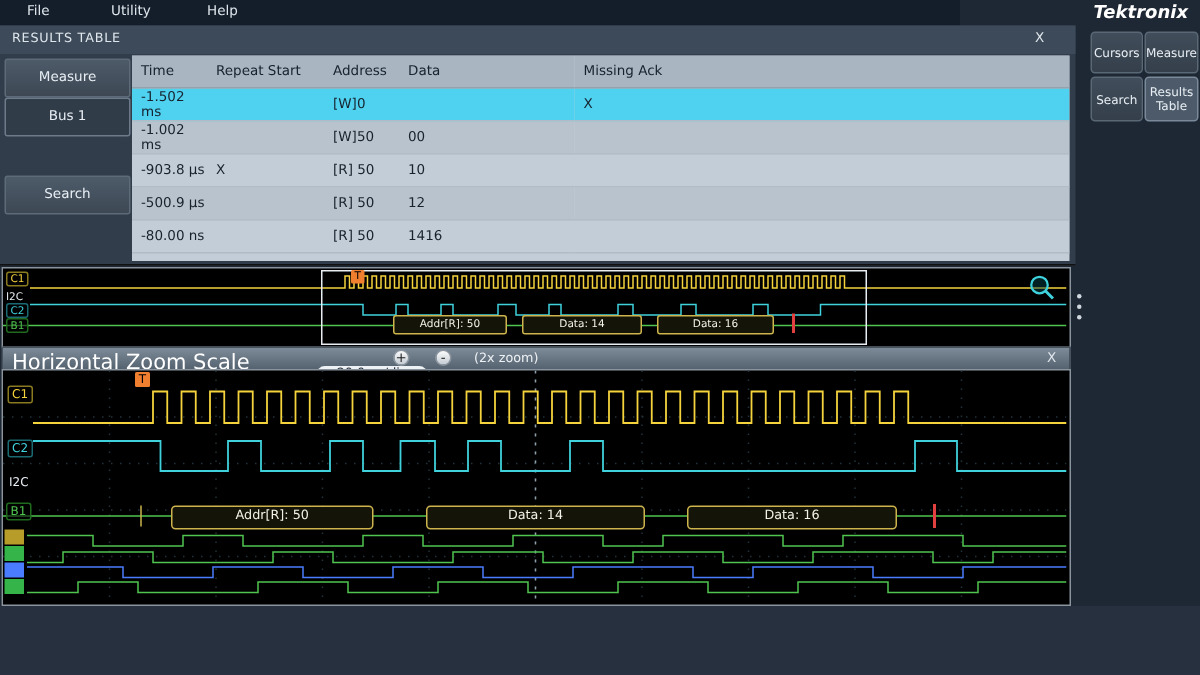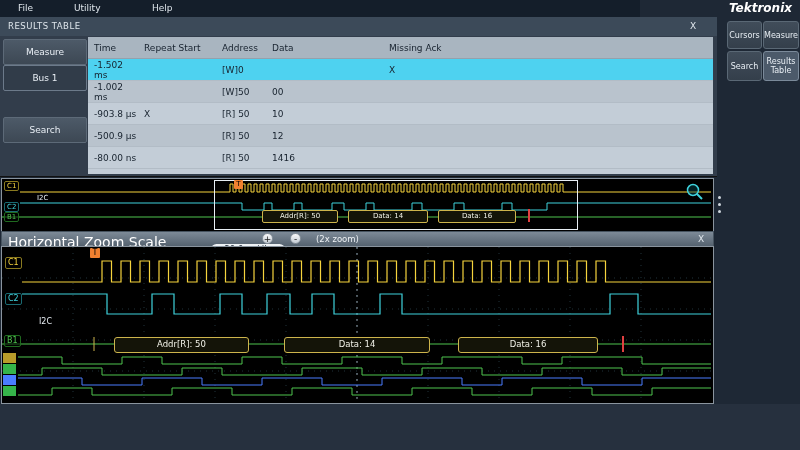--- a/index.html
+++ b/index.html
@@ -32,21 +32,21 @@
   #rtable tr.odd td{background:#b9c3cd;}
   #rtable tr.selected td{background:#4ed2f0;}
   
   .wavebox{background:#000;border:1px solid #8a949e;}
   #overview{left:1px;top:178px;width:711px;height:52px;}
   #zoomview{left:1px;top:246px;width:711px;height:156px;}
   .wlab{position:absolute;font-size:7px;line-height:8px;padding:0 2px;border:1px solid;border-radius:2px;
     background:rgba(0,0,0,.55);}
   .wlab2{position:absolute;font-size:8px;line-height:10px;padding:0 2px;border:1px solid;border-radius:2px;
     background:rgba(0,0,0,.55);}
-  .plainlab{position:absolute;color:#e8eef4;background:rgba(0,0,0,.4);margin-left:33px;}
+  .plainlab{position:absolute;color:#e8eef4;background:rgba(0,0,0,.4);}
   .trig{position:absolute;background:#f08030;color:#000;text-align:center;border-radius:1px;}
   .dbox-s{position:absolute;height:11px;border:1px solid #cdb44c;background:#141408;color:#f2f2e8;
     font-size:7px;line-height:10px;text-align:center;border-radius:2px;}
   .dbox{position:absolute;height:14px;border:1px solid #cdb44c;background:#141408;color:#f2f2e8;
     font-size:8.5px;line-height:13px;text-align:center;border-radius:3px;}
   .redtick{position:absolute;width:2px;background:#e04040;}
   #selrect{position:absolute;left:212px;top:1px;width:362px;height:48px;border:1px solid #e8eef4;}
   #dots-handle{left:716px;top:196px;width:6px;height:26px;}
   #dots-handle i{display:block;width:3px;height:3px;border-radius:2px;background:#cfd6dd;margin:0 auto 4px;}
   .dgt-handle{position:absolute;left:1px;width:13px;height:10px;}
@@ -62,21 +62,21 @@
   #zb-note{position:absolute;left:314px;top:2px;font-size:8.5px;color:#eef2f5;}
   
   #bottombar{left:0;top:404px;width:800px;height:46px;background:#26303e;}
 </style>
 </head>
 <body>
 
 <div id="menubar" class="abs">
   <span class="menu-item" style="left:18px">File</span>
   <span class="menu-item" style="left:74px">Utility</span>
-  <span class="menu-item" style="left:152px">Help</span>
+  <span class="menu-item" style="left:138px">Help</span>
 </div>
 <div id="brand">Tektronix</div>
 
 <div class="side-btn" style="left:727px;top:21px;width:33px;height:26px">Cursors</div>
 <div class="side-btn" style="left:763px;top:21px;width:34px;height:26px">Measure</div>
 <div class="side-btn" style="left:727px;top:51px;width:33px;height:28px">Search</div>
 <div class="side-btn active" style="left:763px;top:51px;width:34px;height:28px">Results Table</div>
 
 <div id="results-panel" class="abs">
   <div id="rt-titlebar">

